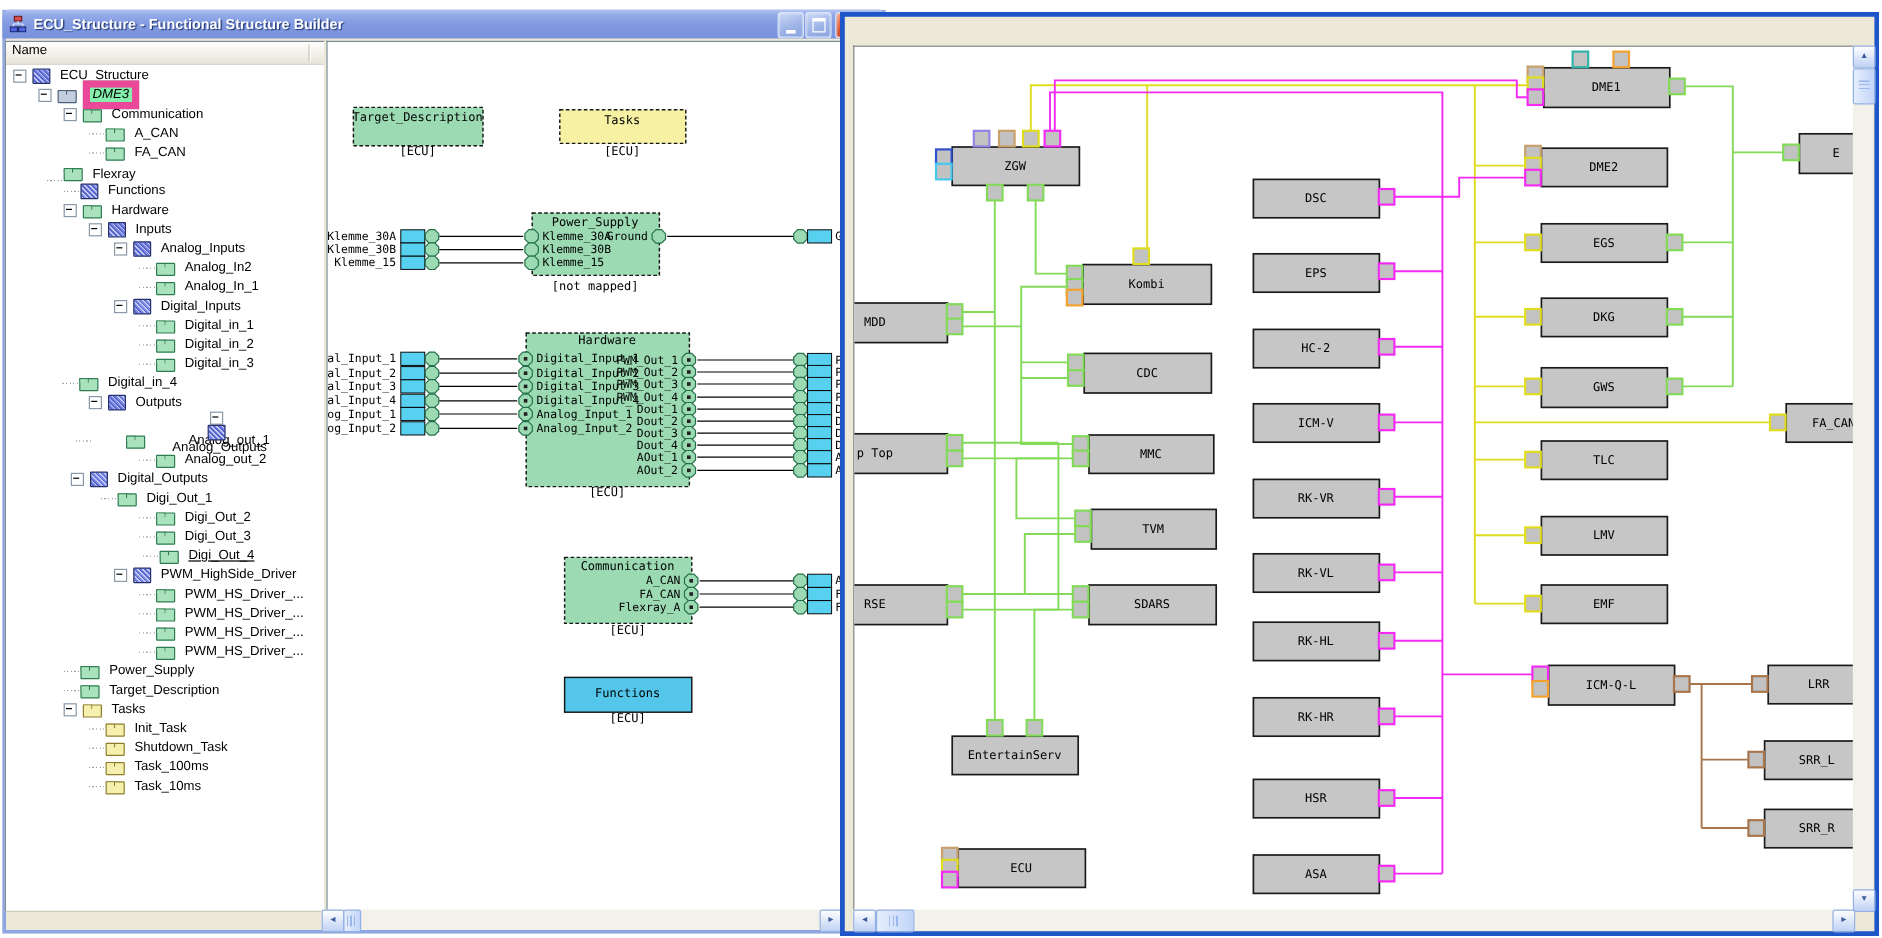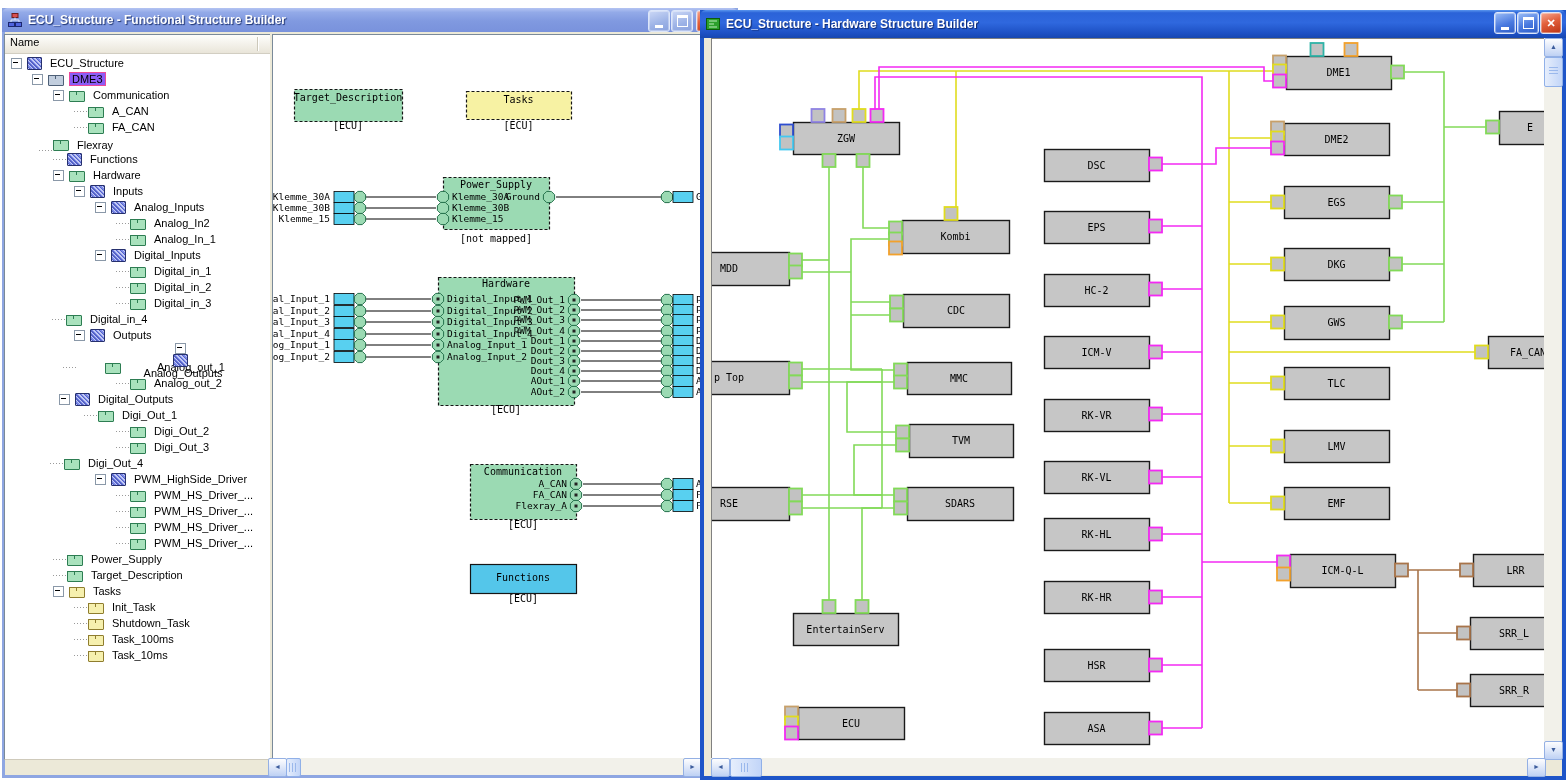--- a/index.html
+++ b/index.html
@@ -39,21 +39,21 @@
   .ic-net{width:13px;height:11px;border:1px solid #26306e;border-radius:1px;
           background:#7b8ae8;
           background-image:repeating-linear-gradient(45deg,rgba(255,255,255,.55) 0 1px,rgba(30,40,150,.4) 1px 2px,transparent 2px 3px);}
   .ic-fold{width:14px;height:9px;border:1px solid;border-radius:1px;margin-top:3px;}
   .ic-fold::before{content:'';position:absolute;top:-1px;left:-1px;width:6px;height:3px;
                    border:1px solid;border-bottom:none;border-color:inherit;background:inherit;border-radius:1px 1px 0 0;}
   .fold-green{background:#a9e2bd;border-color:#2d7d52;}
   .fold-yellow{background:#f6f0ae;border-color:#8f7d2e;}
   .fold-gray{background:#c2cede;border-color:#4e6077;}
   .tlabel{padding:0 3px;}
-  .tlabel.sel{background:#8b5cf6;border:1px solid #ec4899;padding:0 2px;}
+  .tlabel.sel{background:#86efac;border:6px solid #ec4899;padding:0 2px;font-style:italic;}
   .splitter{position:absolute;left:268px;top:26px;width:2px;height:724px;background:#ece9d8;}
   .fcanvas{position:absolute;left:270px;top:26px;width:428px;height:724px;background:#fff;
            border:1px solid;border-color:#7a8a99 #b8b4a8 #b8b4a8 #7a8a99;}
   .fcanvas svg{position:absolute;left:0;top:0;}
   
   .hcanvas{position:absolute;left:11px;top:28px;width:833px;height:720px;background:#fff;
            border:1px solid;border-color:#808080 #e8e8e8 #e8e8e8 #808080;}
   .hcanvas svg{position:absolute;left:0;top:0;}
   
   svg text{font-family:"DejaVu Sans Mono",monospace;fill:#000;}
@@ -218,21 +218,21 @@
         <div class="trow" style="padding-left: 111px;">
           <span class="tdots"></span>
           <span class="ticon ic-fold fold-green"></span>
           <span class="tlabel">Digi_Out_2</span>
         </div>
         <div class="trow" style="padding-left: 111px;">
           <span class="tdots"></span>
           <span class="ticon ic-fold fold-green"></span>
           <span class="tlabel">Digi_Out_3</span>
         </div>
-        <div class="trow" style="padding-left: 45px;">
+        <div class="trow" style="padding-left: 114px; text-decoration: underline;">
           <span class="tdots"></span>
           <span class="ticon ic-fold fold-green"></span>
           <span class="tlabel">Digi_Out_4</span>
         </div>
         <div class="trow" style="padding-left: 90px;">
           <span class="texp"></span>
           <span class="ticon ic-net"></span>
           <span class="tlabel">PWM_HighSide_Driver</span>
         </div>
         <div class="trow" style="padding-left: 111px;">
@@ -475,32 +475,20 @@
   </div>
 
   <div class="sbar" style="left:266px;top:750px;width:432px;height:17px">
     <span class="sb-btn a-left" style="left:0;top:0"></span>
     <span class="sb-thumb h" style="left:18px;top:0;width:13px;height:17px"></span>
     <span class="sb-btn a-right" style="left:415px;top:0"></span>
   </div>
 </div>
 
 <div class="window" id="rw">
-  <div class="titlebar">
-    <span class="ticonwrap">
-      <svg width="14" height="14" viewBox="0 0 14 14">
-        <rect x="0.5" y="1.5" width="13" height="11" fill="#2ca02c" stroke="#0c5c0c"></rect>
-        <path d="M3 4 H11 M3 7 H8 M3 10 H11" stroke="#bcecbc" fill="none"></path>
-      </svg>
-    </span>
-    <span class="title">ECU_Structure - Hardware Structure Builder</span>
-    <span class="tbb b-blue g-min" style="right:50px"></span>
-    <span class="tbb b-blue g-max" style="right:27px"></span>
-    <span class="tbb b-red g-close" style="right:4px"></span>
-  </div>
 
   <div class="hcanvas">
     <svg id="hsvg" width="833" height="720">
         <polyline points="117,128 117,561" fill="none" stroke="#82da58" stroke-width="1.6"></polyline>
         <polyline points="151,128 151,189 177,189" fill="none" stroke="#82da58" stroke-width="1.6"></polyline>
         <polyline points="90,221 117,221" fill="none" stroke="#82da58" stroke-width="1.6"></polyline>
         <polyline points="90,233 139,233" fill="none" stroke="#82da58" stroke-width="1.6"></polyline>
         <polyline points="177,200 139,200 139,331 182,331" fill="none" stroke="#82da58" stroke-width="1.6"></polyline>
         <polyline points="139,263 178,263" fill="none" stroke="#82da58" stroke-width="1.6"></polyline>
         <polyline points="178,276 139,276" fill="none" stroke="#82da58" stroke-width="1.6"></polyline>

